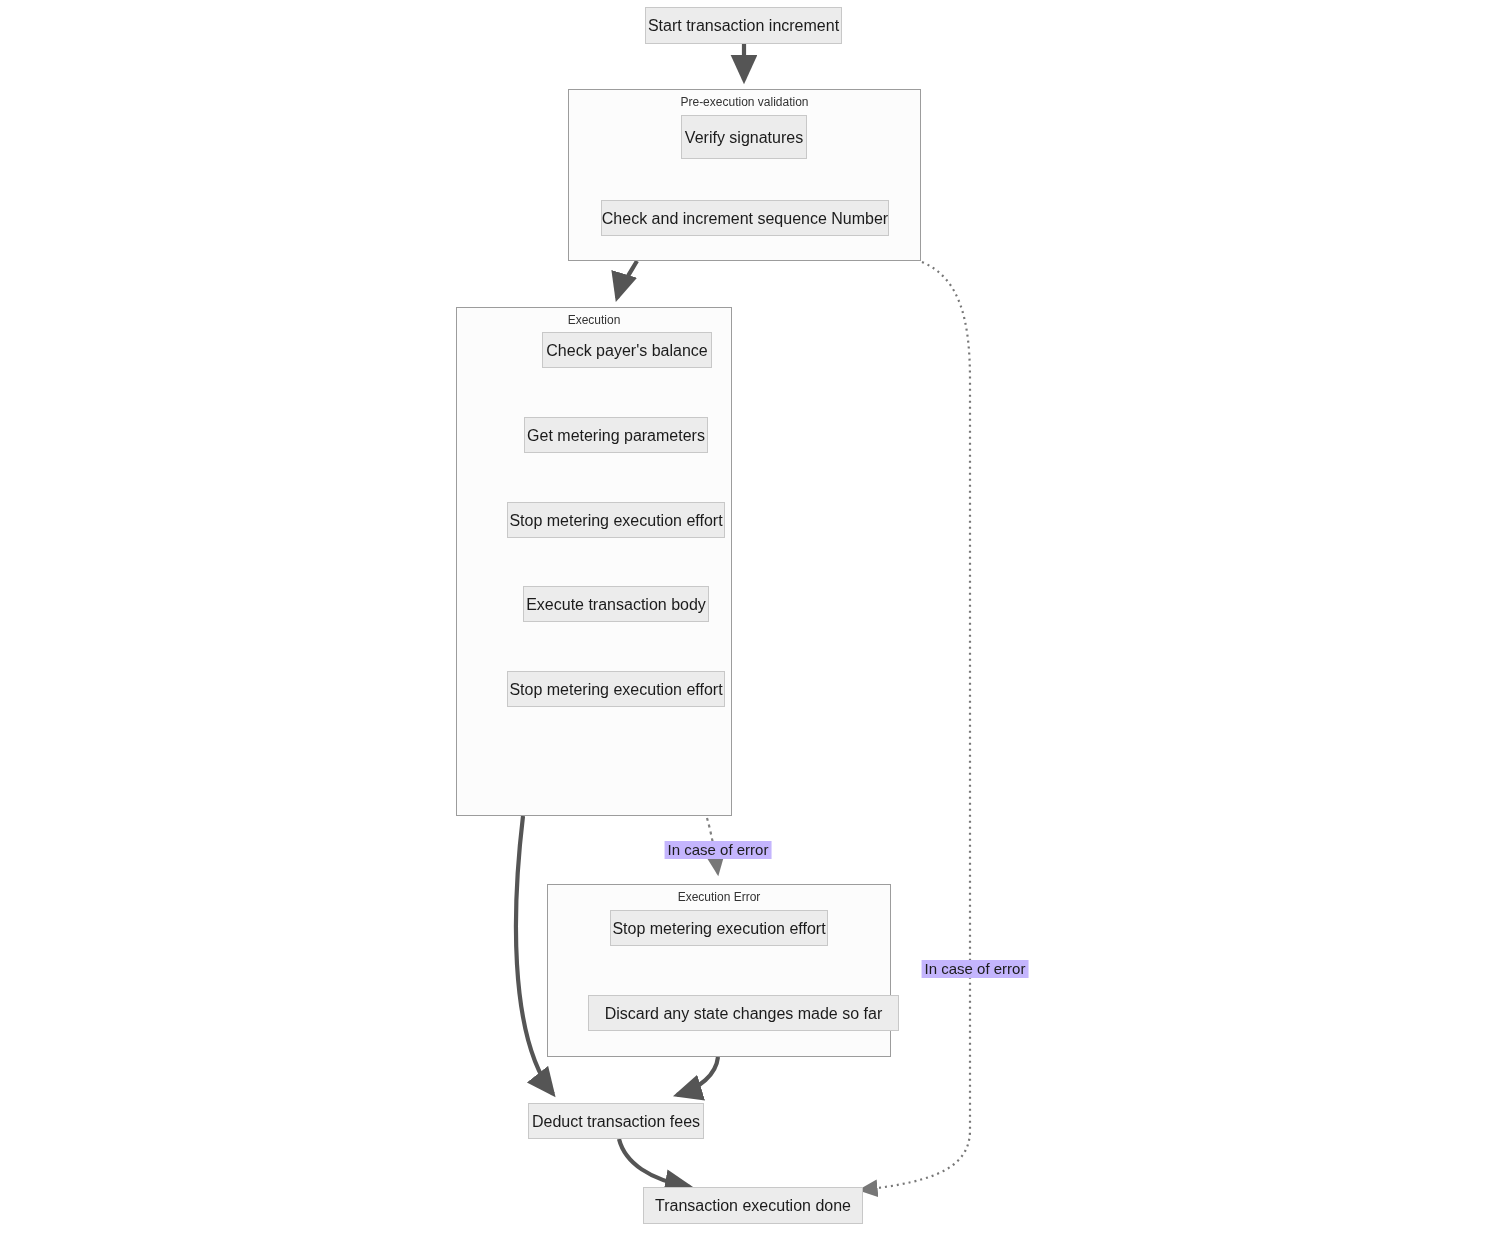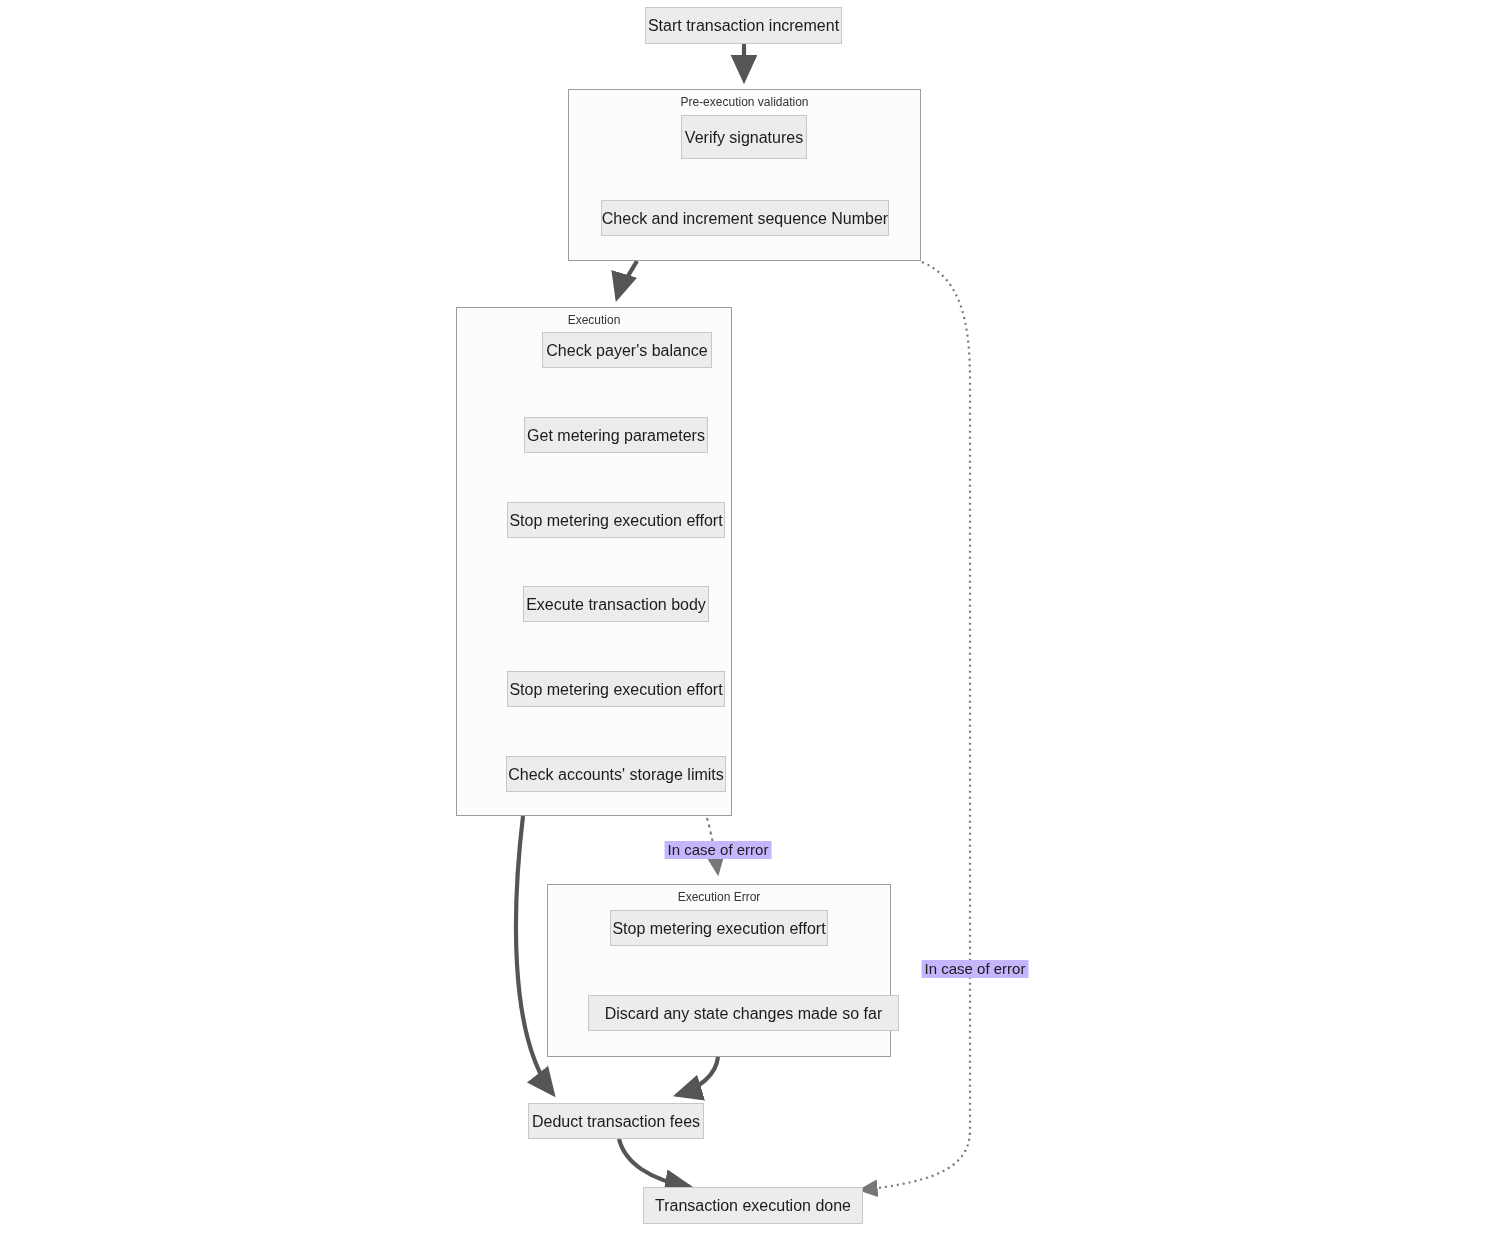--- a/index.html
+++ b/index.html
@@ -130,21 +130,20 @@
   <div class="node" style="left:531px; top:332px; width:170px; height:36px;margin-left:11px;">Check payer's balance</div>
 
   <div class="node" style="left:524px; top:417px; width:184px; height:36px;">Get metering parameters</div>
 
   <div class="node" style="left:507px; top:502px; width:218px; height:36px;">Stop metering execution effort</div>
 
   <div class="node" style="left:523px; top:586px; width:186px; height:36px;">Execute transaction body</div>
 
   <div class="node" style="left:507px; top:671px; width:218px; height:36px;">Stop metering execution effort</div>
 
-  <div class="node" style="left:506px; top:756px; width:220px; height:36px;">Check accounts' storage limits</div>
 
   <div class="node" style="left:610px; top:910px; width:218px; height:36px;">Stop metering execution effort</div>
 
   <div class="node" style="left:580px; top:995px; width:311px; height:36px;margin-left:8px;">Discard any state changes made so far</div>
 
   <div class="node" style="left:528px; top:1103px; width:176px; height:36px;">Deduct transaction fees</div>
 
   <div class="node" style="left:643px; top:1187px; width:220px; height:37px;">Transaction execution done</div>
 
   <div class="edge-label" style="left:718px; top:850px;">In case of error</div>

